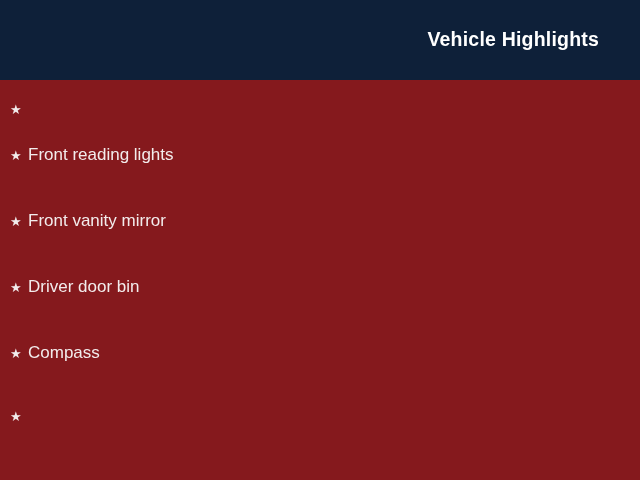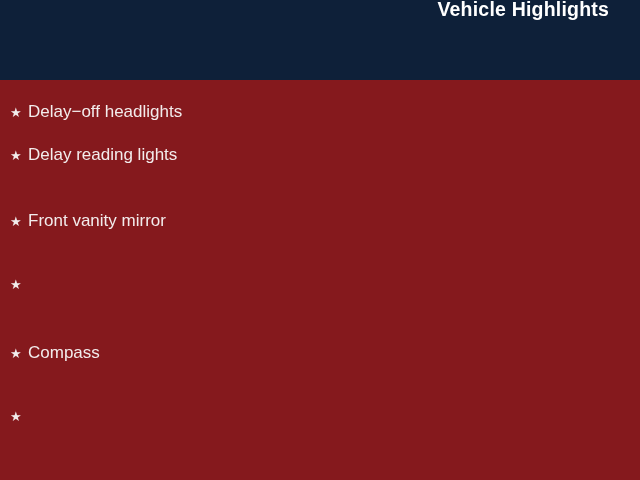--- a/index.html
+++ b/index.html
@@ -19,24 +19,24 @@
     position: relative;
     background: #85191d;
     display: flex;
     flex-direction: column;
   }
   .header-bar {
     height: 80px;
     flex: 0 0 80px;
     background: #0e2039;
     display: flex;
-    align-items: flex-start;
+    align-items: center;
     justify-content: flex-end;
     box-sizing: border-box;
-    padding-right: 31px;
+    padding-right: 41px;
   }
   .header-title {
     color: #ffffff;
     font-size: 19.5px;
     font-weight: bold;
     letter-spacing: 0.2px;
     line-height: 1;
     white-space: nowrap;
   }
   .content {
@@ -87,35 +87,35 @@
 
   <div class="header-bar">
     <div class="header-title">Vehicle Highlights</div>
   </div>
 
   <div class="content">
     <ul class="highlight-list">
 
       <li class="highlight-item">
         <span class="bullet-star">★</span>
-        <span class="item-label">Delay−off headlights</span>
       </li>
 
       <li class="highlight-item">
         <span class="bullet-star">★</span>
-        <span class="item-label">Delay reading lights</span>
+        <span class="item-label">Front reading lights</span>
       </li>
 
       <li class="highlight-item">
         <span class="bullet-star">★</span>
         <span class="item-label">Front vanity mirror</span>
       </li>
 
       <li class="highlight-item">
         <span class="bullet-star">★</span>
+        <span class="item-label">Driver door bin</span>
       </li>
 
       <li class="highlight-item">
         <span class="bullet-star">★</span>
         <span class="item-label">Compass</span>
       </li>
 
       <li class="highlight-item">
         <span class="bullet-star">★</span>
       </li>

